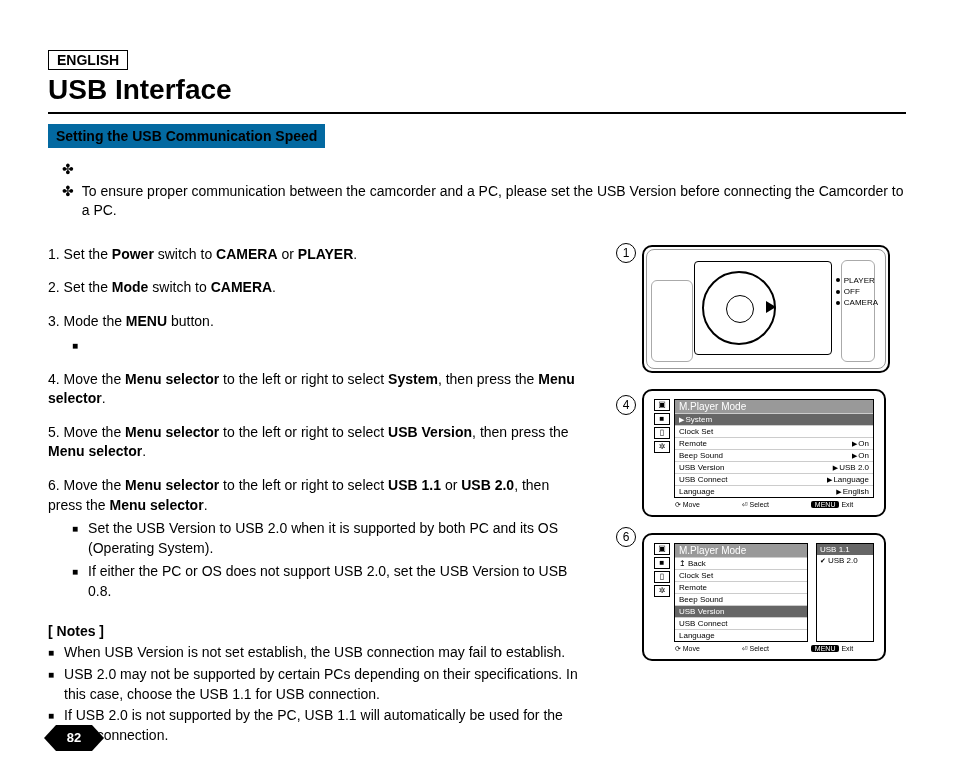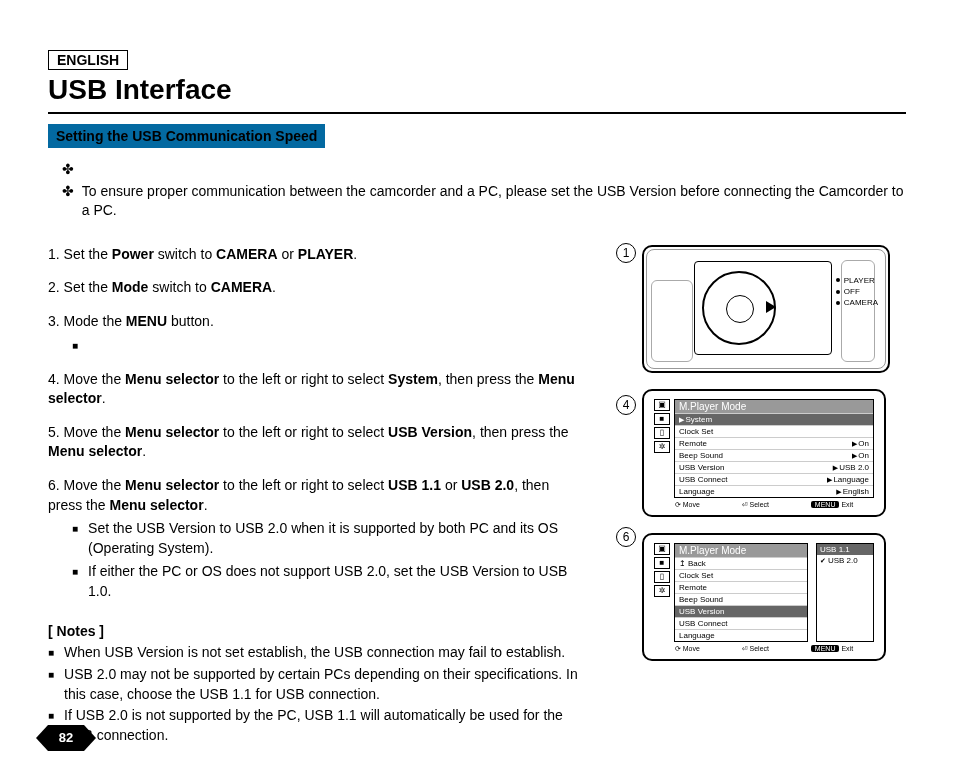--- a/index.html
+++ b/index.html
@@ -262,21 +262,21 @@
   }
   .submenu-opt div {
     padding:1px 3px;
   }
   .submenu-opt div.sel {
     background:#666; color:#fff;
   }
   .submenu-opt div.chk:before { content:"✔"; font-size:7px; margin-right:2px;}
   .page-num-wrap {
     position:absolute;
-    left:36px;
+    left:44px;
     bottom:28px;
   }
   .page-num-wrap svg { display:block; }
   b { font-weight: bold; }
 </style>
 </head>
 <body>
 
 <div class="page">
 
@@ -330,21 +330,21 @@
 
         <div class="step">
           <span class="num">6.</span>
           <span>Move the </span><b>Menu selector</b><span> to the left or right to select </span><b>USB 1.1</b><span> or </span><b>USB 2.0</b><span>, then press the </span><b>Menu selector</b><span>.</span>
           <div class="sub">
               <span class="sq">■</span>
               <span>Set the USB Version to USB 2.0 when it is supported by both PC and its OS (Operating System).</span>
             </div>
           <div class="sub">
               <span class="sq">■</span>
-              <span>If either the PC or OS does not support USB 2.0, set the USB Version to USB 1.0.</span>
+              <span>If either the PC or OS does not support USB 2.0, set the USB Version to USB 0.8.</span>
             </div>
         </div>
 
       </div>
 
       <div class="notes-title">[ Notes ]</div>
       <div class="notes">
         <div class="note">
             <span class="sq">■</span>
             <span>When USB Version is not set establish, the USB connection may fail to establish.</span>

